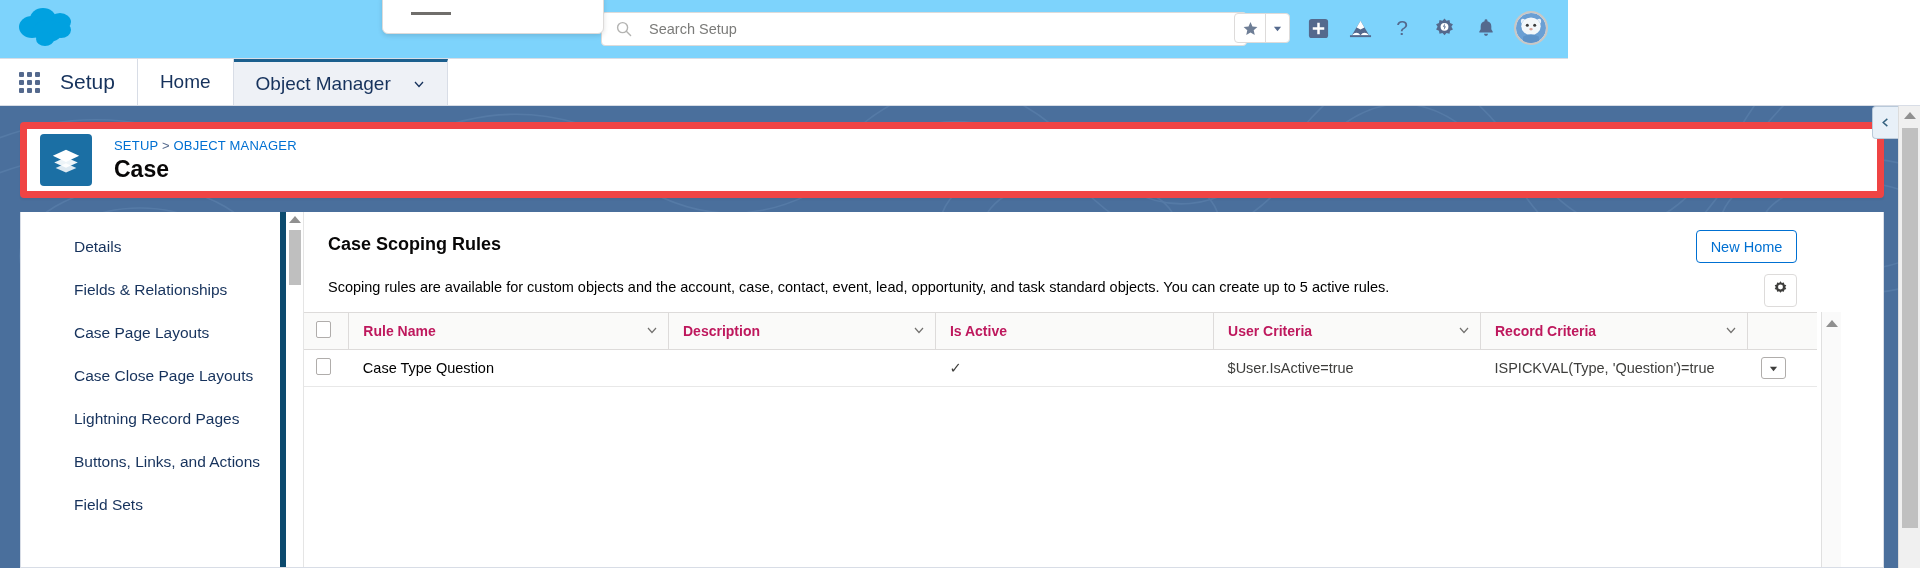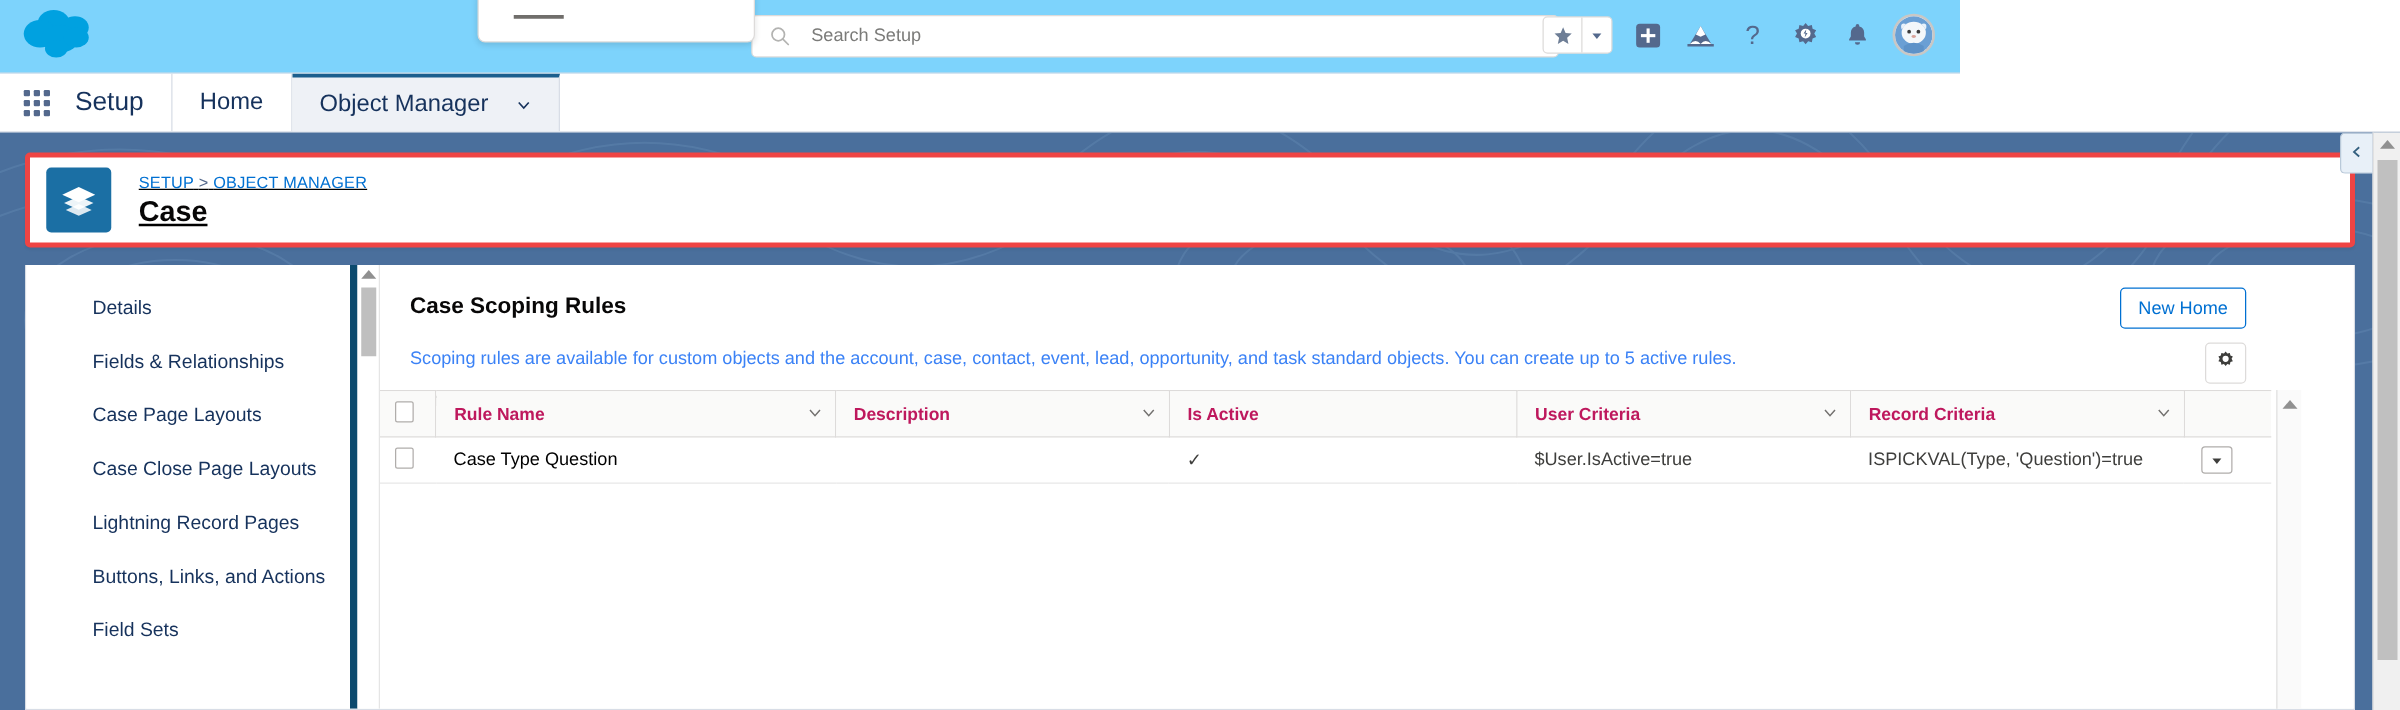--- a/index.html
+++ b/index.html
@@ -129,26 +129,25 @@
   .page-bg .pattern {
     position: absolute; inset: 0;
     opacity: .38;
   }
 
   
   .record-header {
     position: absolute; top: 122px; left: 20px;
     width: 1864px; height: 76px;
     background: #ffffff;
-    border: 4px solid #ef4444;
+    border: 7px solid #ef4444;
     border-radius: 4px;
     box-shadow: 0 2px 2px rgba(0,0,0,0.05);
     display: flex; align-items: center;
     z-index: 5;
-    text-decoration: underline;
   }
   .obj-icon {
     width: 52px; height: 52px;
     margin-left: 13px;
     background: #1b6fa4;
     border-radius: 4px;
     display: flex; align-items: center; justify-content: center;
     flex: none;
   }
   .record-titles { margin-left: 22px; }
@@ -214,21 +213,21 @@
     flex: 1; position: relative;
     background: #ffffff;
     padding: 0 0 0 24px;
     min-width: 0;
   }
   .panel-title {
     font-size: 18px; font-weight: bold; color: #080707;
     margin-top: 22px;
   }
   .panel-desc {
-    font-size: 14.5px; color: #3b82f6;
+    font-size: 14.5px; color: #000000;
     margin-top: 24px;
   }
   .panel-count {
     font-size: 14.5px; color: #3e3e3c;
     margin-top: 18px;
   }
   .new-rule-btn {
     position: absolute; right: 86px; top: 18px;
     min-width: 101px; height: 33px;
     border: 1px solid #0070d2;

